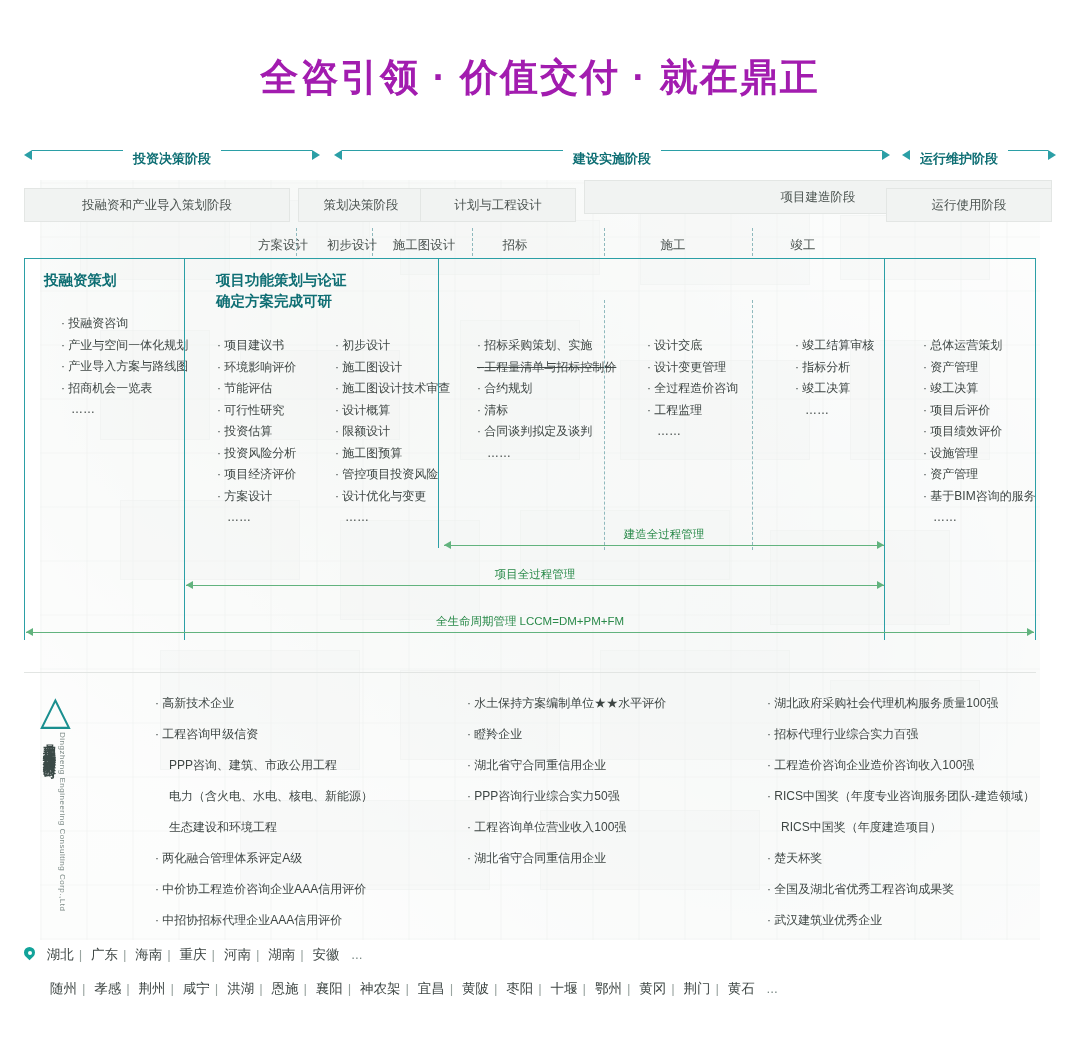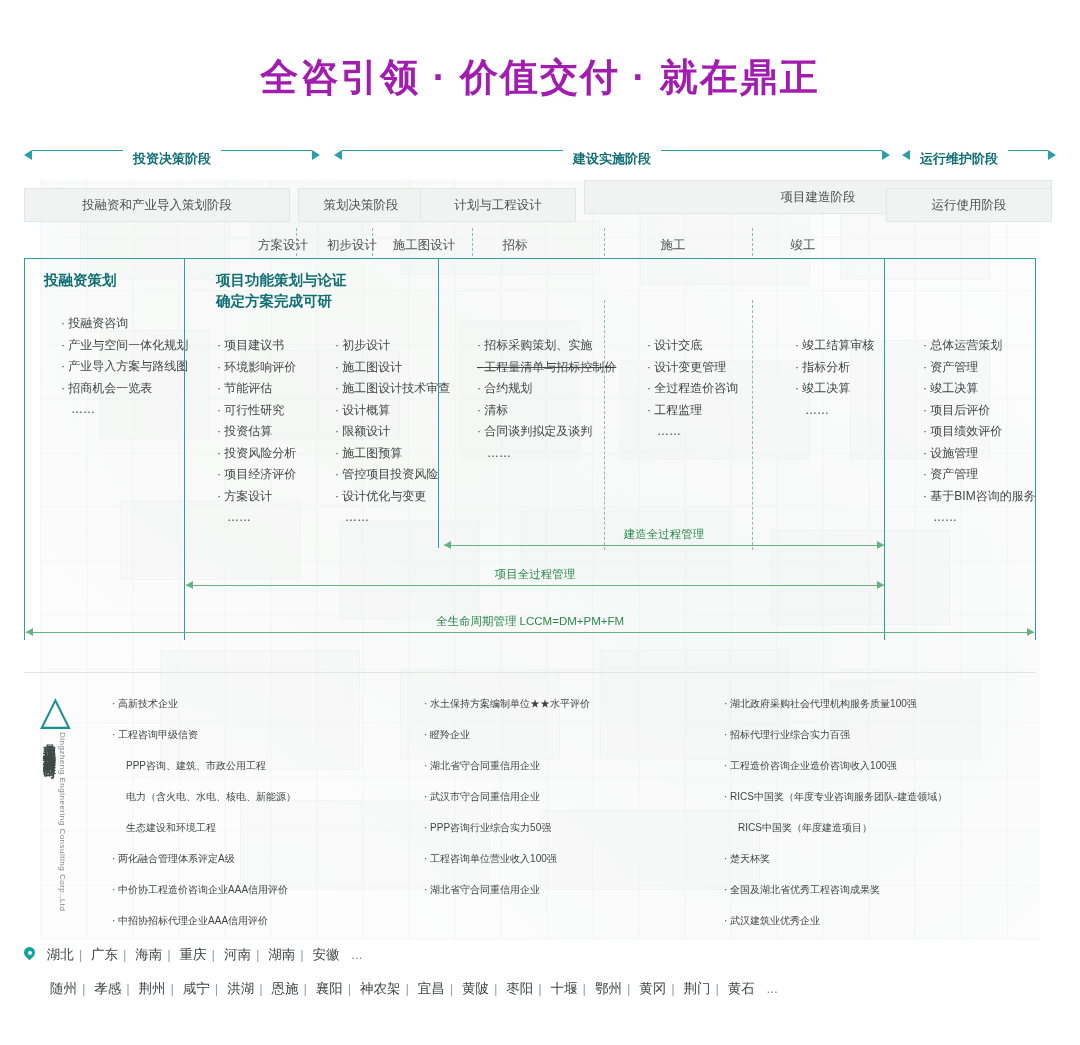--- a/index.html
+++ b/index.html
@@ -86,21 +86,21 @@
   .logo .vt {
     writing-mode: vertical-rl; text-orientation: upright;
     font-size:13px; font-weight:bold; color:#3b4a47; letter-spacing:2px; margin-top:4px;
   }
   .logo .ven {
     writing-mode: vertical-rl;
     font-size:8px; color:#7c8a86; letter-spacing:.5px; margin-top:2px;
   }
   .credcol { position:absolute; top:688px; z-index:6; }
   .credcol ul { list-style:none; margin:0; padding:0; }
-  .credcol li { font-size:10px; color:#3e4644; line-height:31px; white-space:nowrap; }
+  .credcol li { font-size:12px; color:#3e4644; line-height:31px; white-space:nowrap;margin-left:43px; }
   .credcol li.bullet:before { content:"· "; }
   .credcol li.cont { padding-left:14px; }
 
   
   .footer { position:absolute; left:24px; top:938px; width:1012px; z-index:6; }
   .footer .row { font-size:13.5px; color:#3e4644; line-height:34px; white-space:nowrap; }
   .pin { display:inline-block; width:13px; height:13px; position:relative; margin-right:6px; vertical-align:-1px;}
   .pin:before{content:"";position:absolute;left:0;top:0;width:11px;height:11px;border-radius:50% 50% 50% 0;
     background:#12a39a;transform:rotate(-45deg);}
   .pin:after{content:"";position:absolute;left:3.5px;top:3.5px;width:4px;height:4px;border-radius:50%;background:#fff;}
@@ -311,21 +311,20 @@
     <li class="bullet">中价协工程造价咨询企业AAA信用评价</li>
     <li class="bullet">中招协招标代理企业AAA信用评价</li>
   </ul>
 </div>
 
 <div class="credcol" style="left:424px; width:290px;">
   <ul>
     <li class="bullet">水土保持方案编制单位★★水平评价</li>
     <li class="bullet">瞪羚企业</li>
     <li class="bullet">湖北省守合同重信用企业</li>
-    <li class="bullet">武汉市守合同重信用企业</li>
     <li class="bullet">PPP咨询行业综合实力50强</li>
     <li class="bullet">工程咨询单位营业收入100强</li>
     <li class="bullet">湖北省守合同重信用企业</li>
   </ul>
 </div>
 
 <div class="credcol" style="left:724px; width:330px;">
   <ul>
     <li class="bullet">湖北政府采购社会代理机构服务质量100强</li>
     <li class="bullet">招标代理行业综合实力百强</li>

